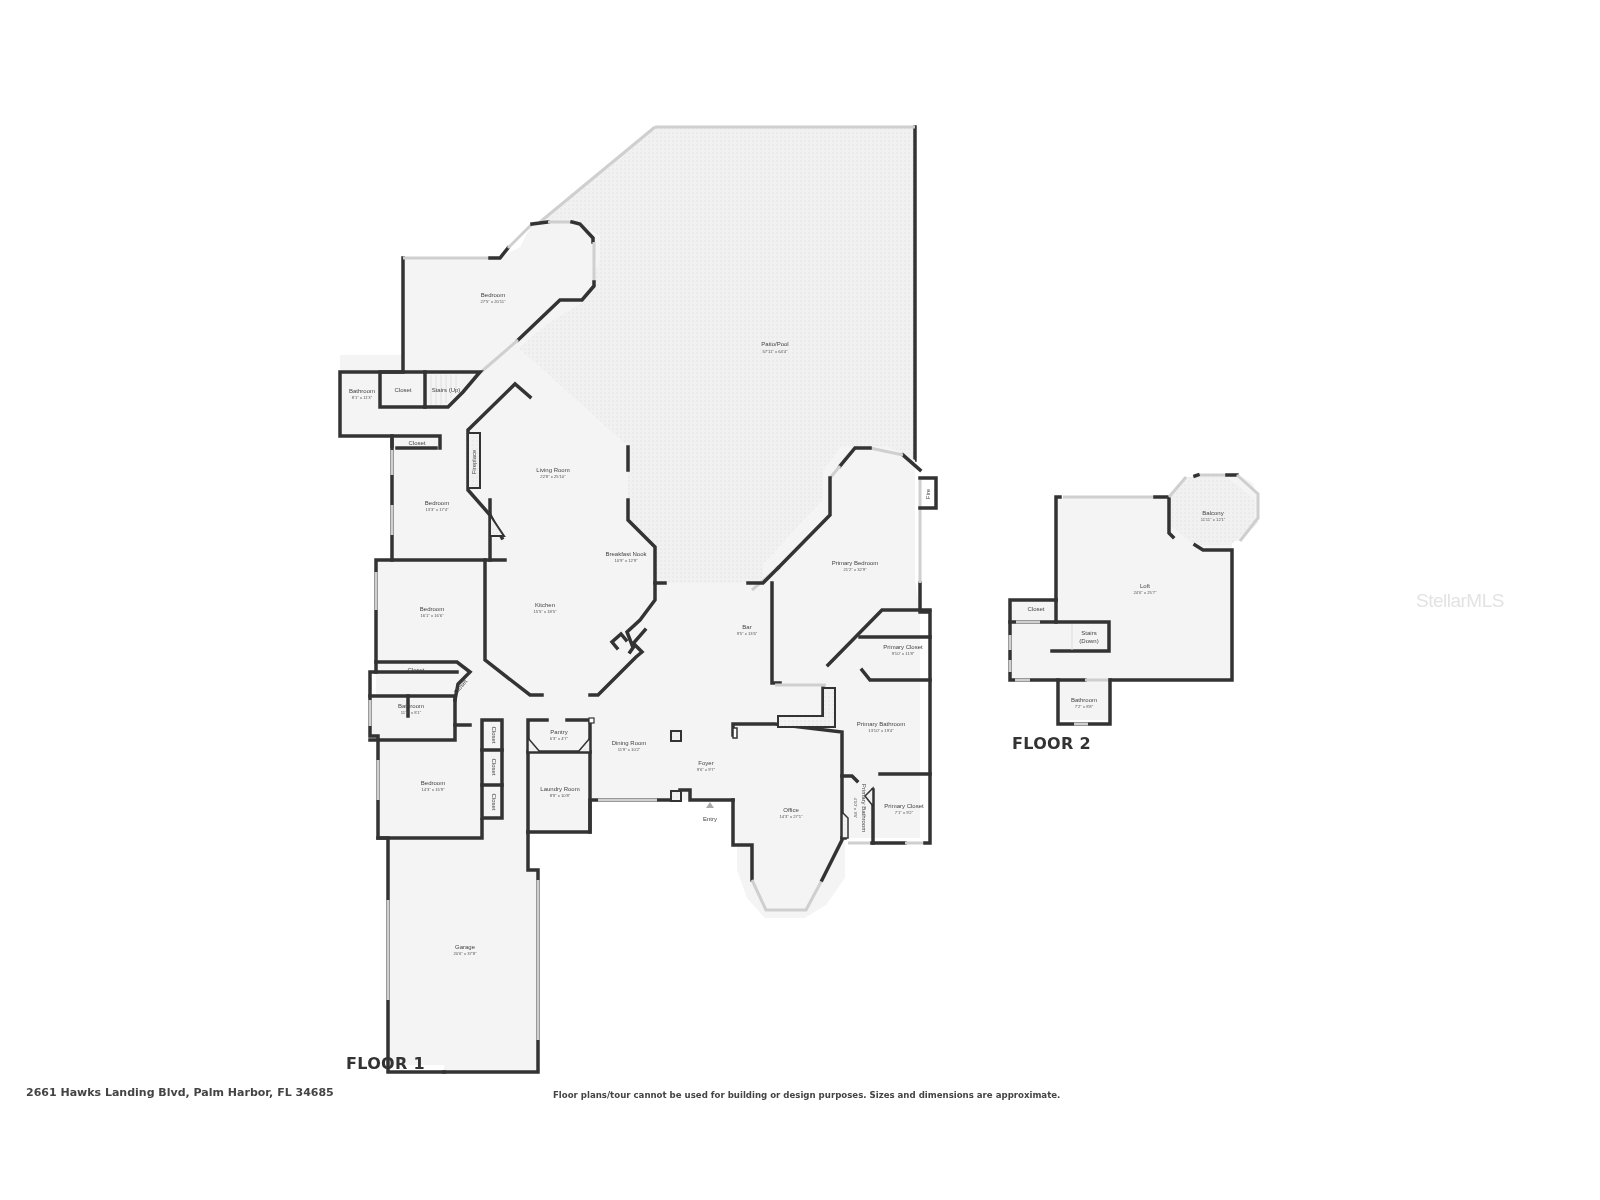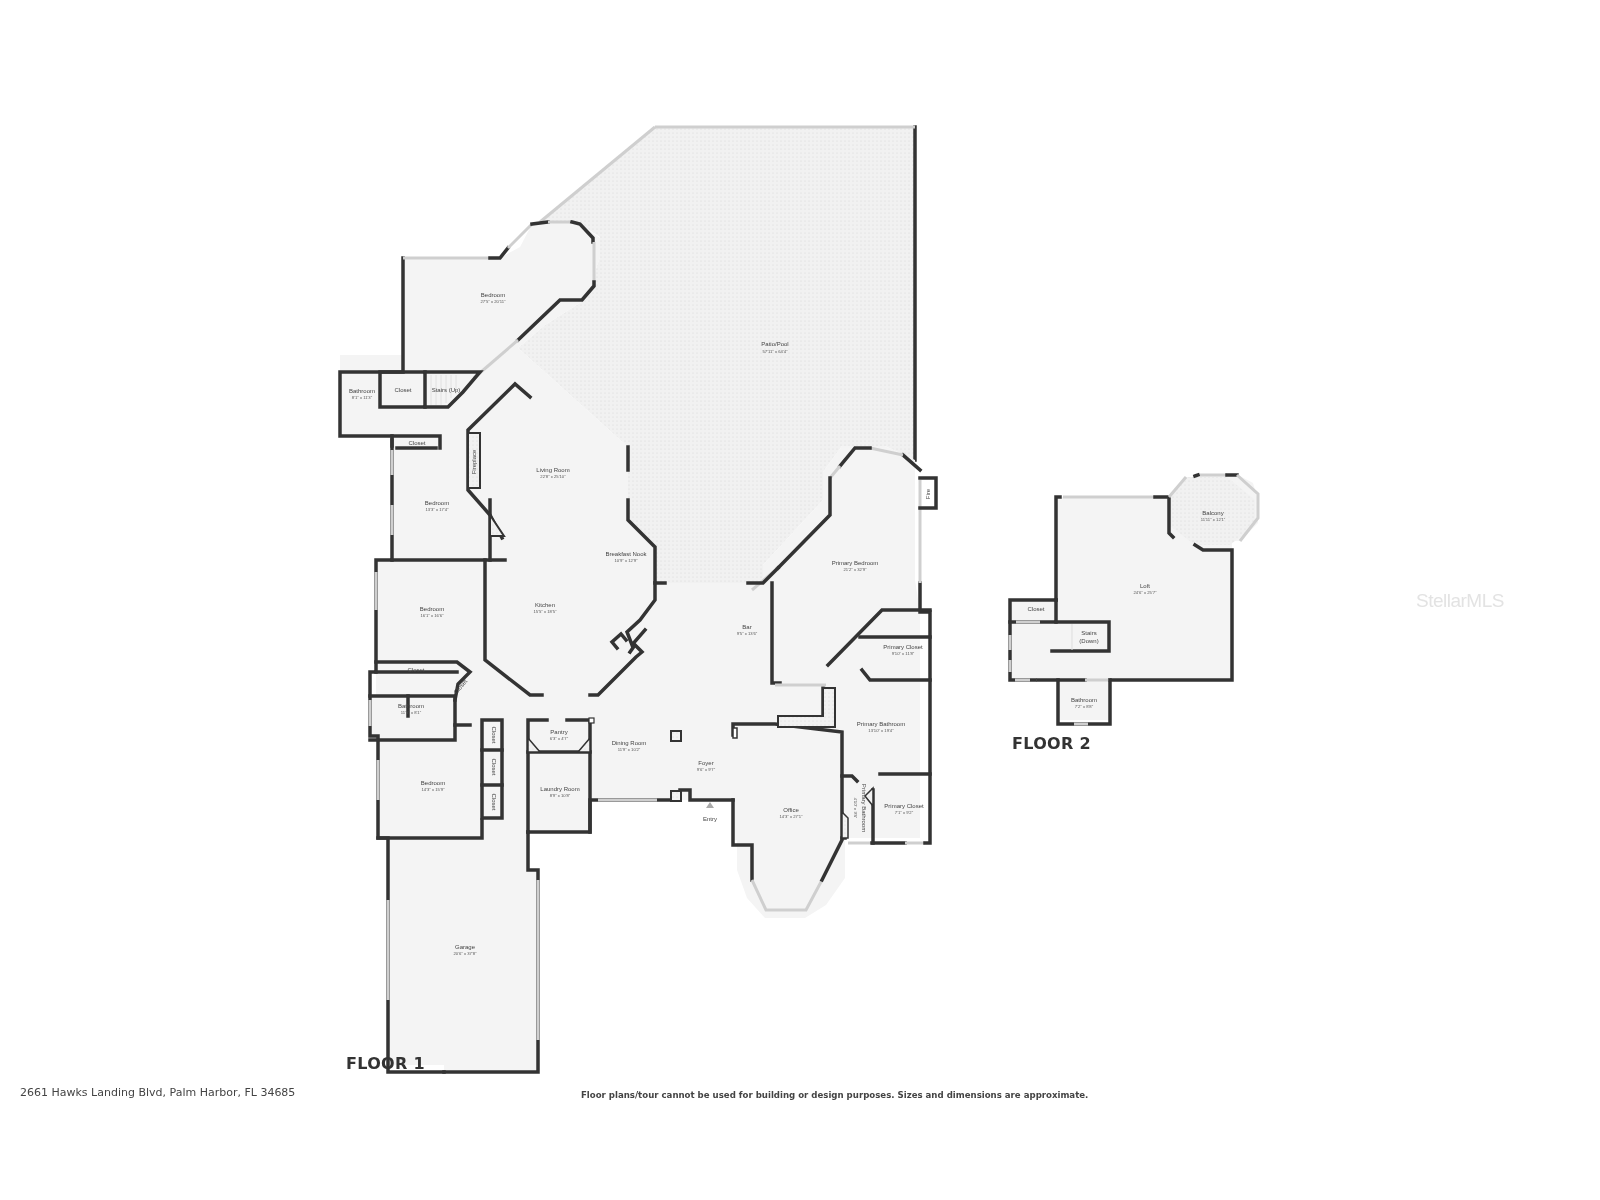--- a/index.html
+++ b/index.html
@@ -5,22 +5,22 @@
   html, body { margin:0; padding:0; background:#ffffff; }
   body { width:1600px; height:1200px; position:relative; overflow:hidden; font-family:"Liberation Sans", sans-serif; }
   svg.plan { position:absolute; left:0; top:0; }
   .wall { stroke:#333333; stroke-width:3.5; fill:none; stroke-linecap:square; }
   .win { stroke:#cfcfcf; stroke-width:3; fill:none; }
   .floor { fill:#f4f4f4; }
   .outdoor { fill:url(#dots); }
   .lbl { font-family:"Liberation Sans", sans-serif; font-size:6px; fill:#444; text-anchor:middle; }
   .dim { font-family:"Liberation Sans", sans-serif; font-size:4.2px; fill:#555; text-anchor:middle; }
   .floorlbl { position:absolute; font-family:"DejaVu Sans", sans-serif; font-weight:bold; font-size:16px; color:#333; letter-spacing:0.3px; }
-  .address { position:absolute; left:20px; top:1086px; font-family:"DejaVu Sans", sans-serif; font-weight:normal; font-size:11px; color:#444; }
-  .disclaimer { position:absolute; left:553px; top:1090px; font-family:"DejaVu Sans", sans-serif; font-weight:bold; font-size:8.6px; color:#444;margin-left:28px; }
+  .address { position:absolute; left:26px; top:1086px; font-family:"DejaVu Sans", sans-serif; font-weight:bold; font-size:11px; color:#444; }
+  .disclaimer { position:absolute; left:553px; top:1090px; font-family:"DejaVu Sans", sans-serif; font-weight:bold; font-size:8.6px; color:#444; }
   .watermark { position:absolute; left:1416px; top:590px; font-family:"Liberation Sans", sans-serif; font-size:19px; color:#e3e3e3; letter-spacing:-0.5px; }
 </style>
 </head>
 <body>
 
 <svg class="plan" width="1600" height="1200" viewBox="0 0 1600 1200" xmlns="http://www.w3.org/2000/svg">
   <defs>
     <pattern id="dots" width="4" height="4" patternUnits="userSpaceOnUse">
       <rect width="4" height="4" fill="#f1f1f1"></rect>
       <circle cx="1" cy="1" r="0.6" fill="#dadada"></circle>

